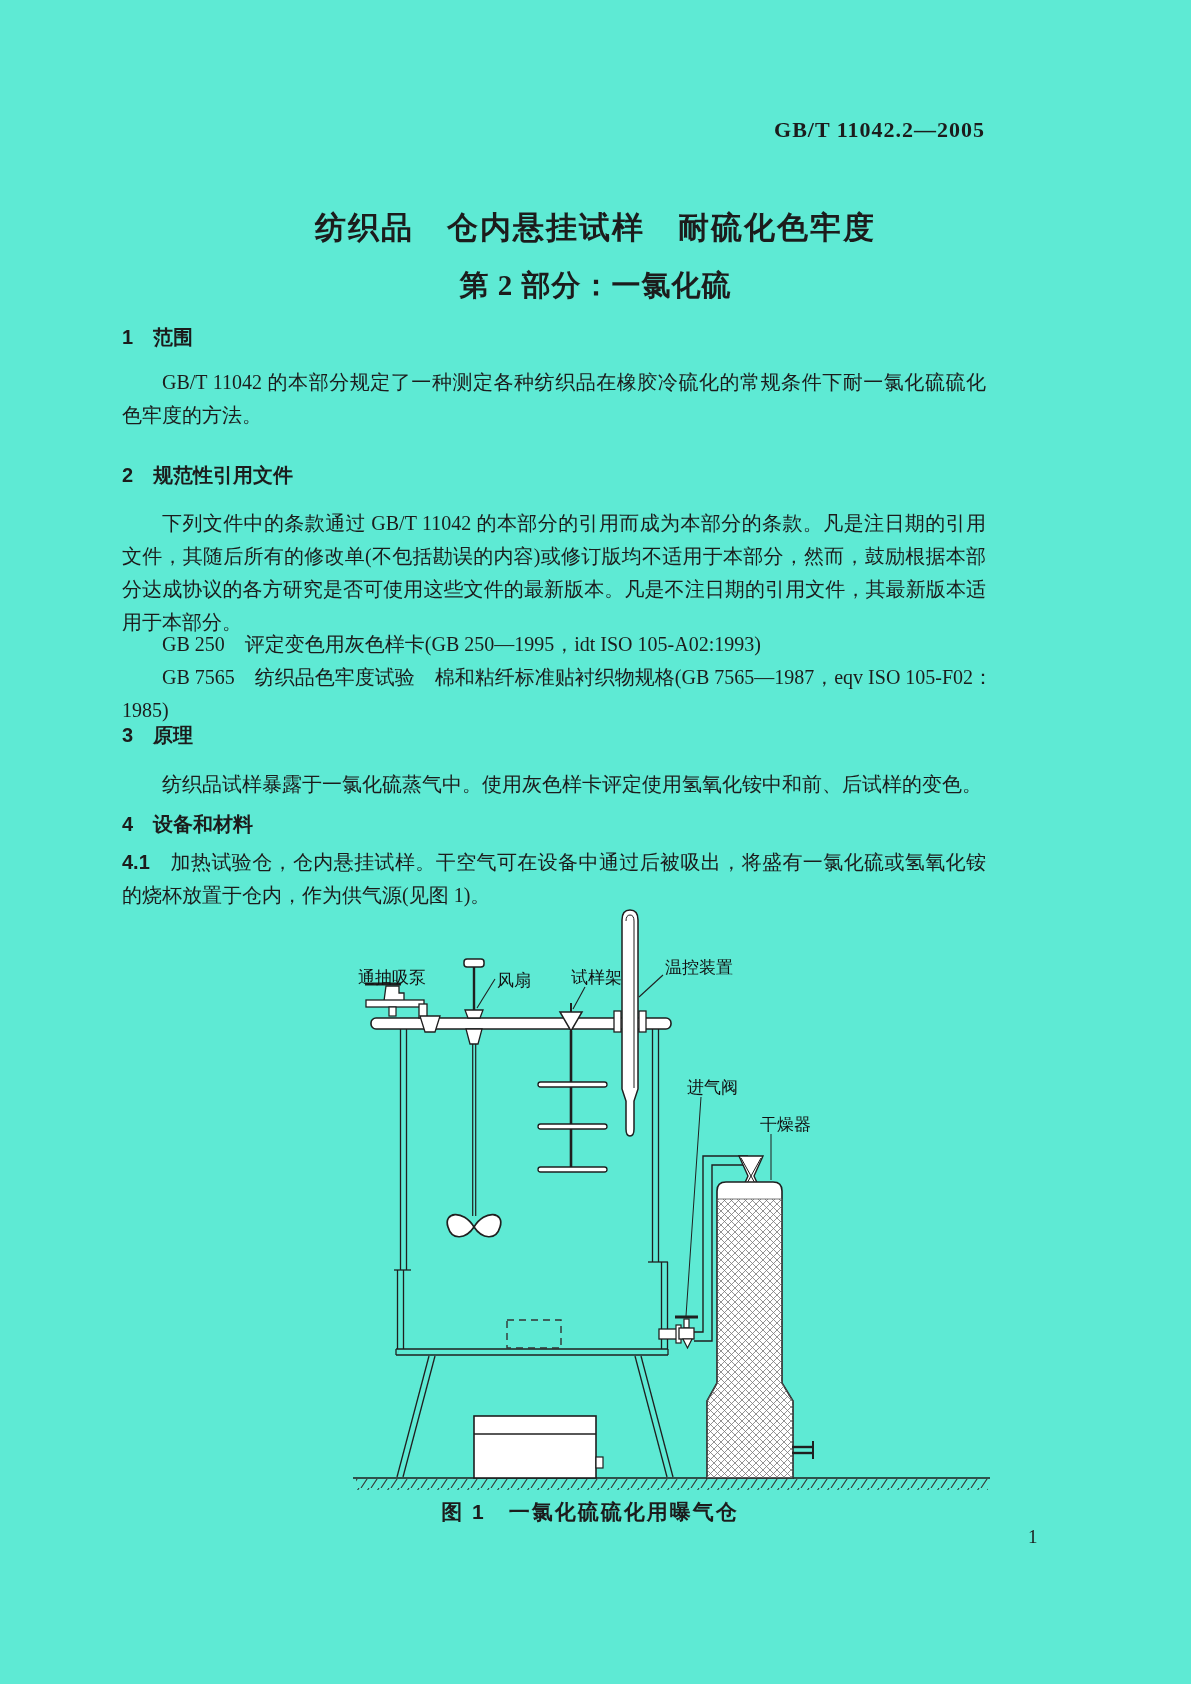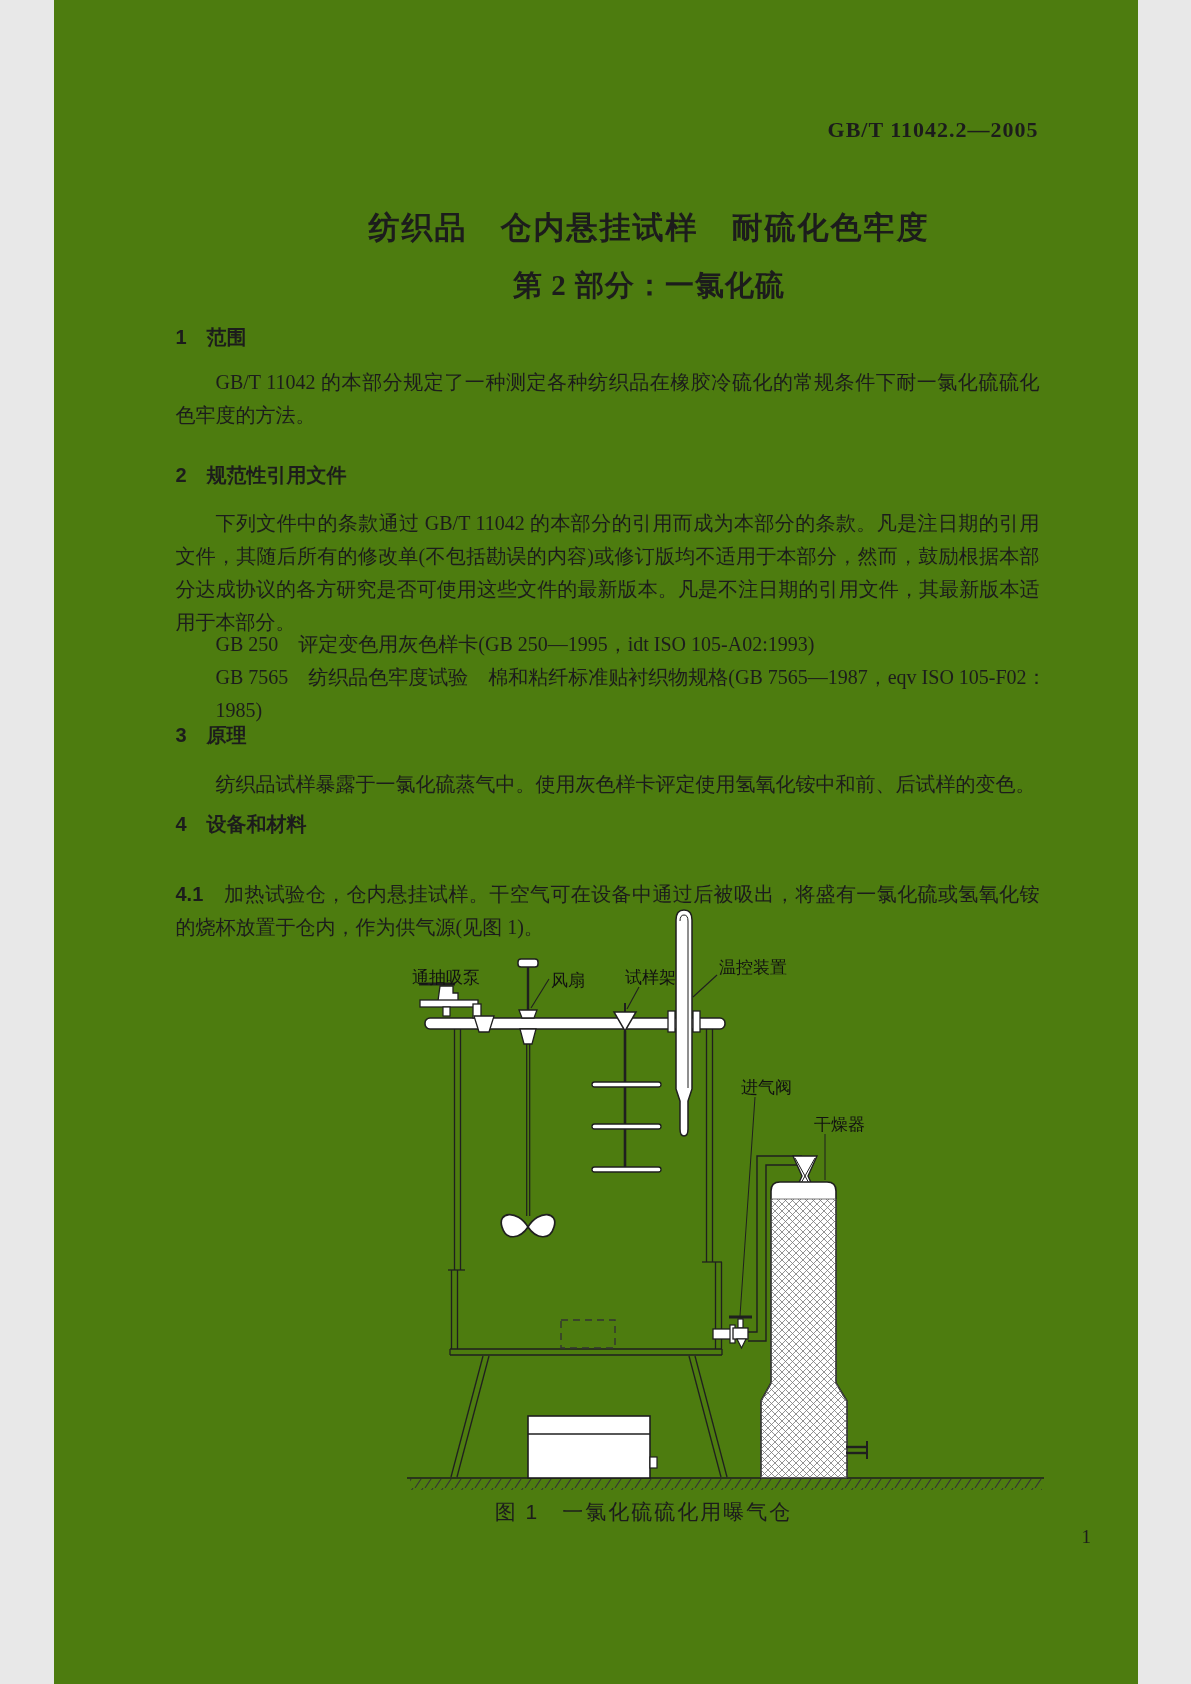--- a/index.html
+++ b/index.html
@@ -1,46 +1,46 @@
 <!DOCTYPE html>
 <html><head>
 <meta charset="utf-8">
 <style>
   html,body { margin:0; padding:0; background:#e8e8e8; }
   .page {
-    position:relative; width:1084px; height:1684px; margin:0 auto;
-    background:#4d7c0f; color:#1c1c1c; overflow:hidden;
+    position:relative; width:1191px; height:1684px; margin:0 auto;
+    background:#5eead4; color:#1c1c1c; overflow:hidden;
     font-family:"Liberation Serif", serif;
   }
   .std-header {
     position:absolute; top:117px; left:0; width:985px; text-align:right;
     font-size:22px; font-weight:bold; letter-spacing:1px;
     font-family:"Liberation Serif", serif;
   }
   .doc-title { position:absolute; top:208px; left:0; width:1191px; text-align:center; font-weight:bold; }
   .doc-title .l1 { font-size:31px; line-height:39px; letter-spacing:2px; }
   .doc-title .l2 { font-size:29px; line-height:36px; margin-top:20px; letter-spacing:1px; }
 
   .content { position:absolute; left:122px; top:0; width:864px; font-size:20px; line-height:33px; }
   .content > div { position:absolute; left:0; width:864px; }
   .sec-h { font-weight:bold; font-family:"Liberation Sans", sans-serif; font-size:20px; }
   .para  { text-indent:2em; text-align:justify; }
   .ref   { text-indent:2em; white-space:nowrap; overflow:visible; }
-  .ref-cont { text-indent:0;margin-left:40px; }
+  .ref-cont { text-indent:0; }
   .h-s1 { top:321px; } .p-s1 { top:366px; }
   .h-s2 { top:459px; } .p-s2 { top:495px;margin-top:12px; }
   .ref1 { top:628px; } .ref2a{ top:661px; } .ref2b{ top:694px; }
   .h-s3 { top:719px; } .p-s3 { top:760px;margin-top:8px; }
-  .h-s4 { top:808px; } .p-s41{ top:846px; text-align:justify;margin-top:32px; }
+  .h-s4 { top:808px; } .p-s41{ top:846px; text-align:justify; }
   .cl-num { font-weight:bold; font-family:"Liberation Sans", sans-serif; }
 
   .figure-svg { position:absolute; left:330px; top:865px; width:660px; height:625px; }
   .fig-caption {
     position:absolute; top:1498px; left:0; width:1180px; text-align:center;
-    font-weight:normal; font-size:21px; font-family:"Liberation Sans", sans-serif; letter-spacing:2px;
+    font-weight:bold; font-size:21px; font-family:"Liberation Sans", sans-serif; letter-spacing:2px;
   }
   .page-num { position:absolute; top:1526px; left:1028px; font-size:19px; }
 
   svg text { font-family:"Liberation Serif", serif; font-size:17px; fill:#111; }
   svg .ln  { stroke:#1f1f1f; }
 </style>
 </head>
 <body>
 
 <div class="page">

